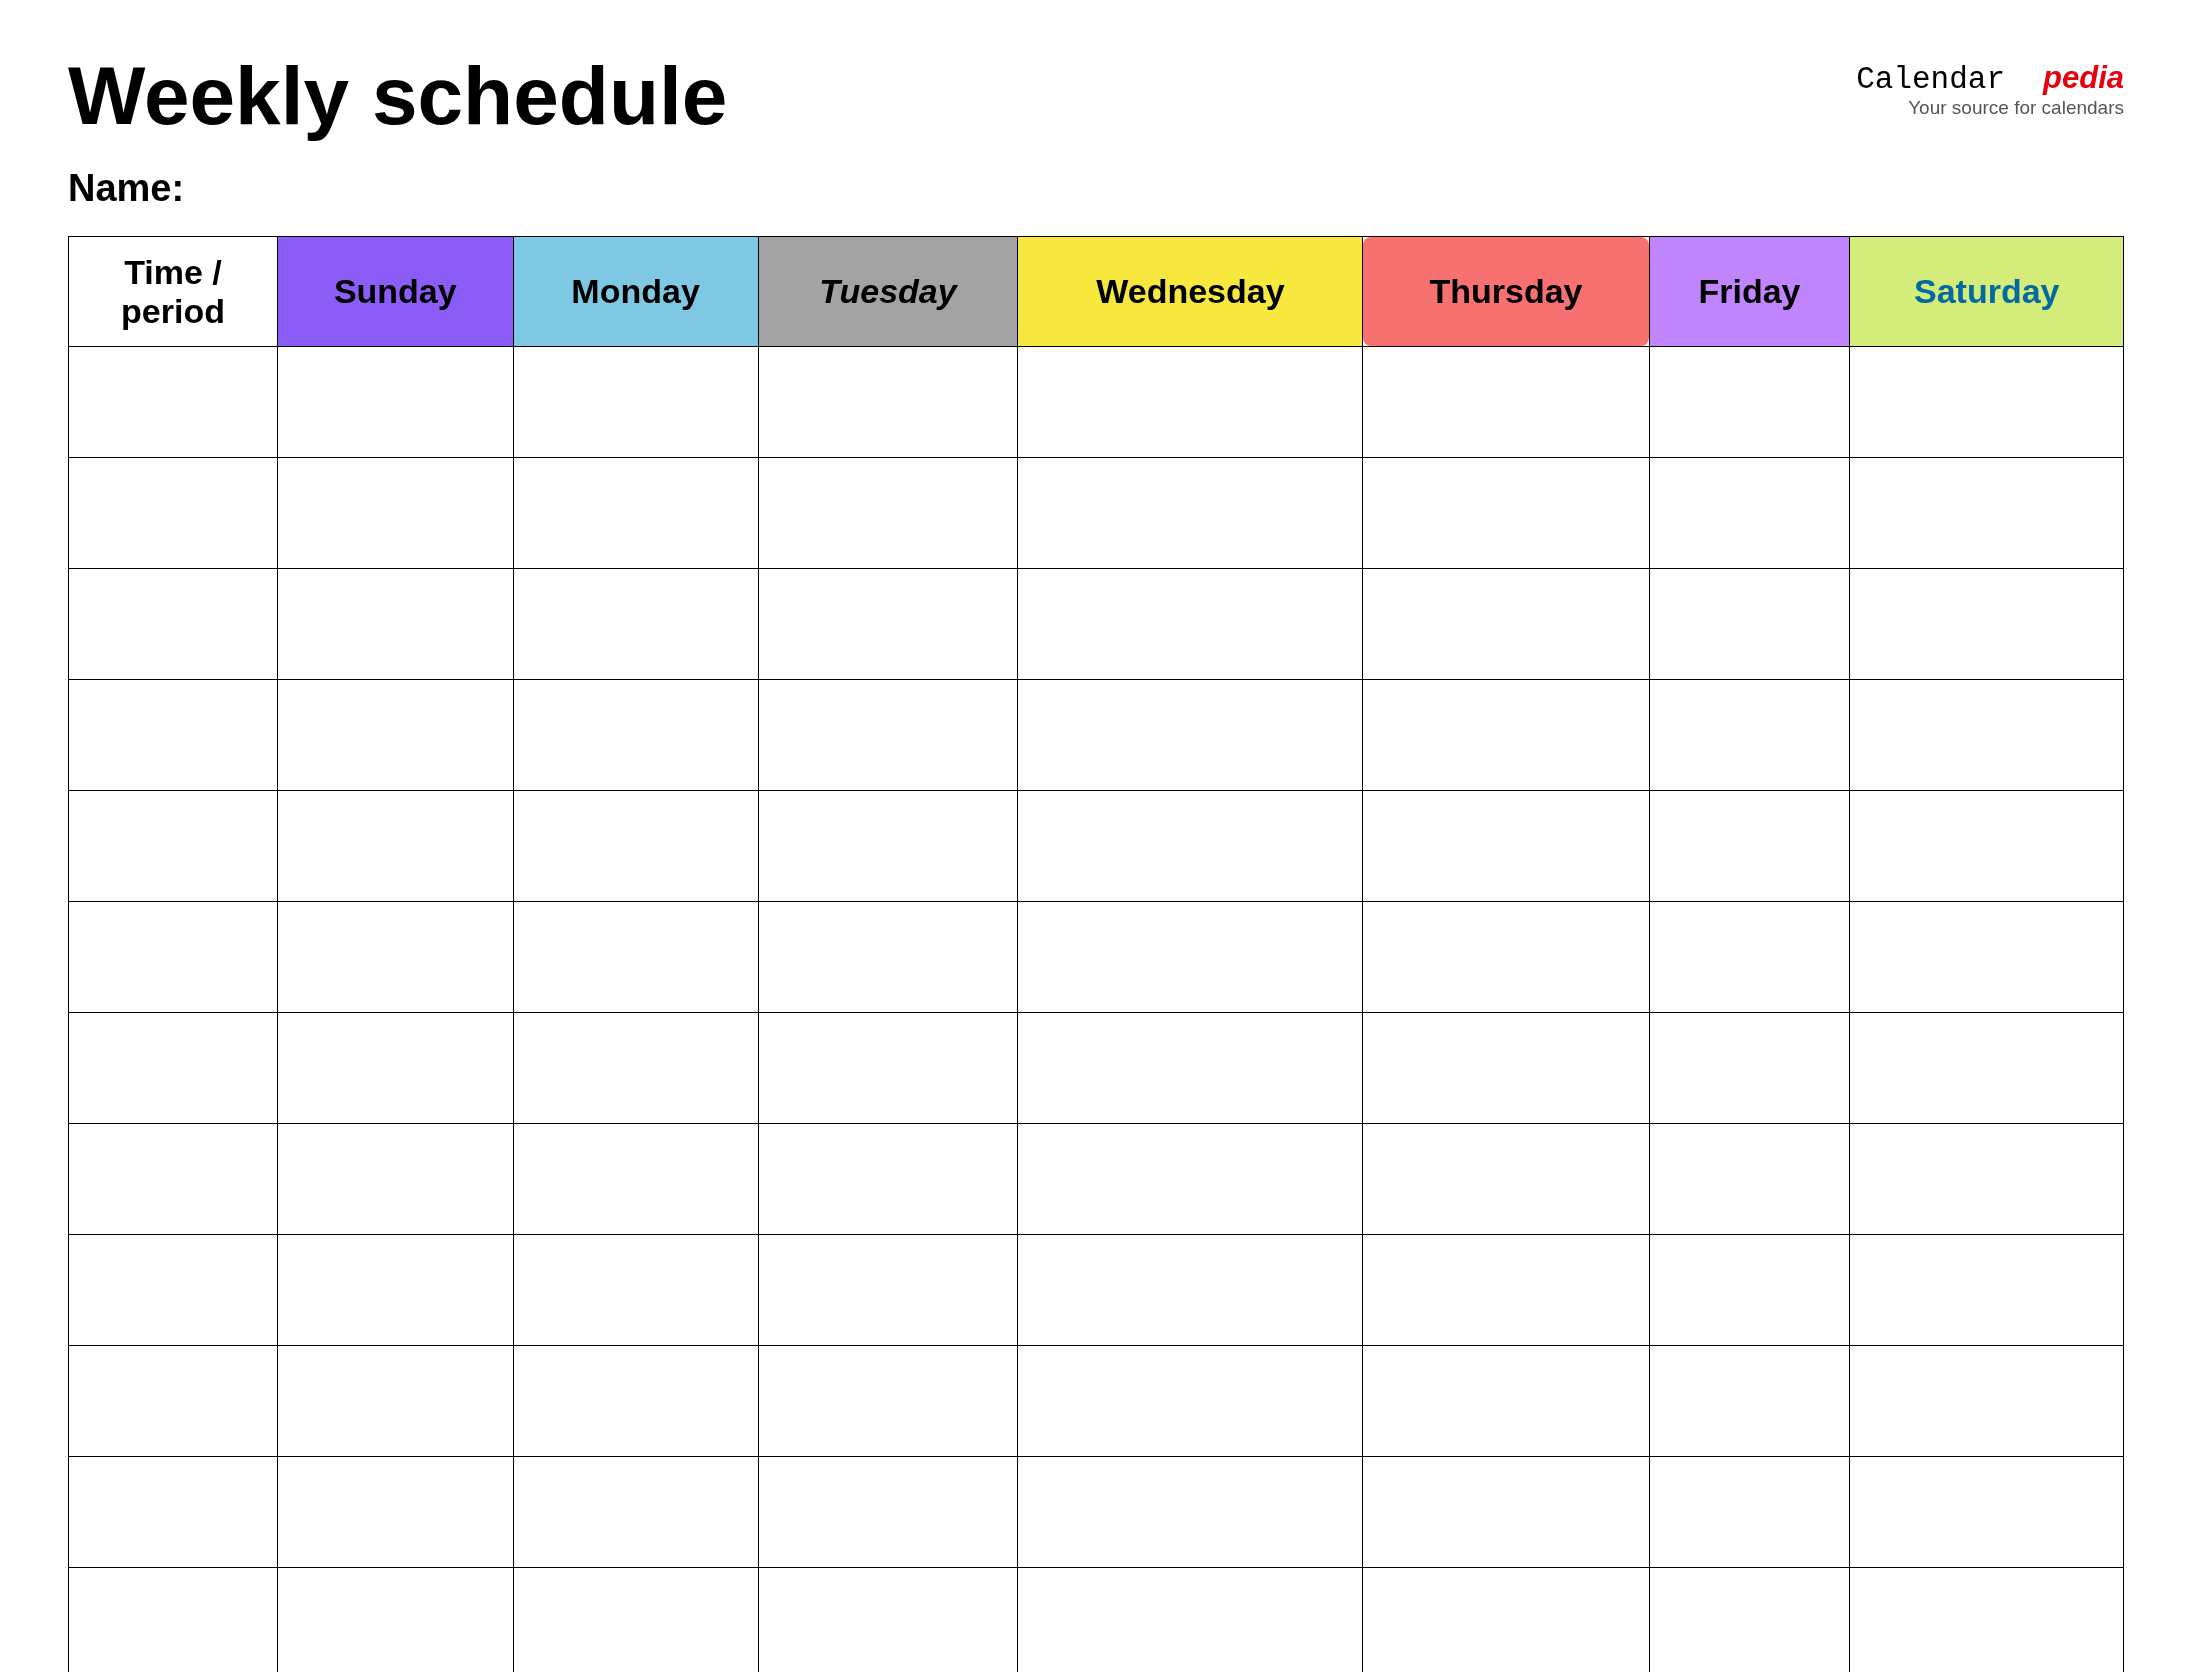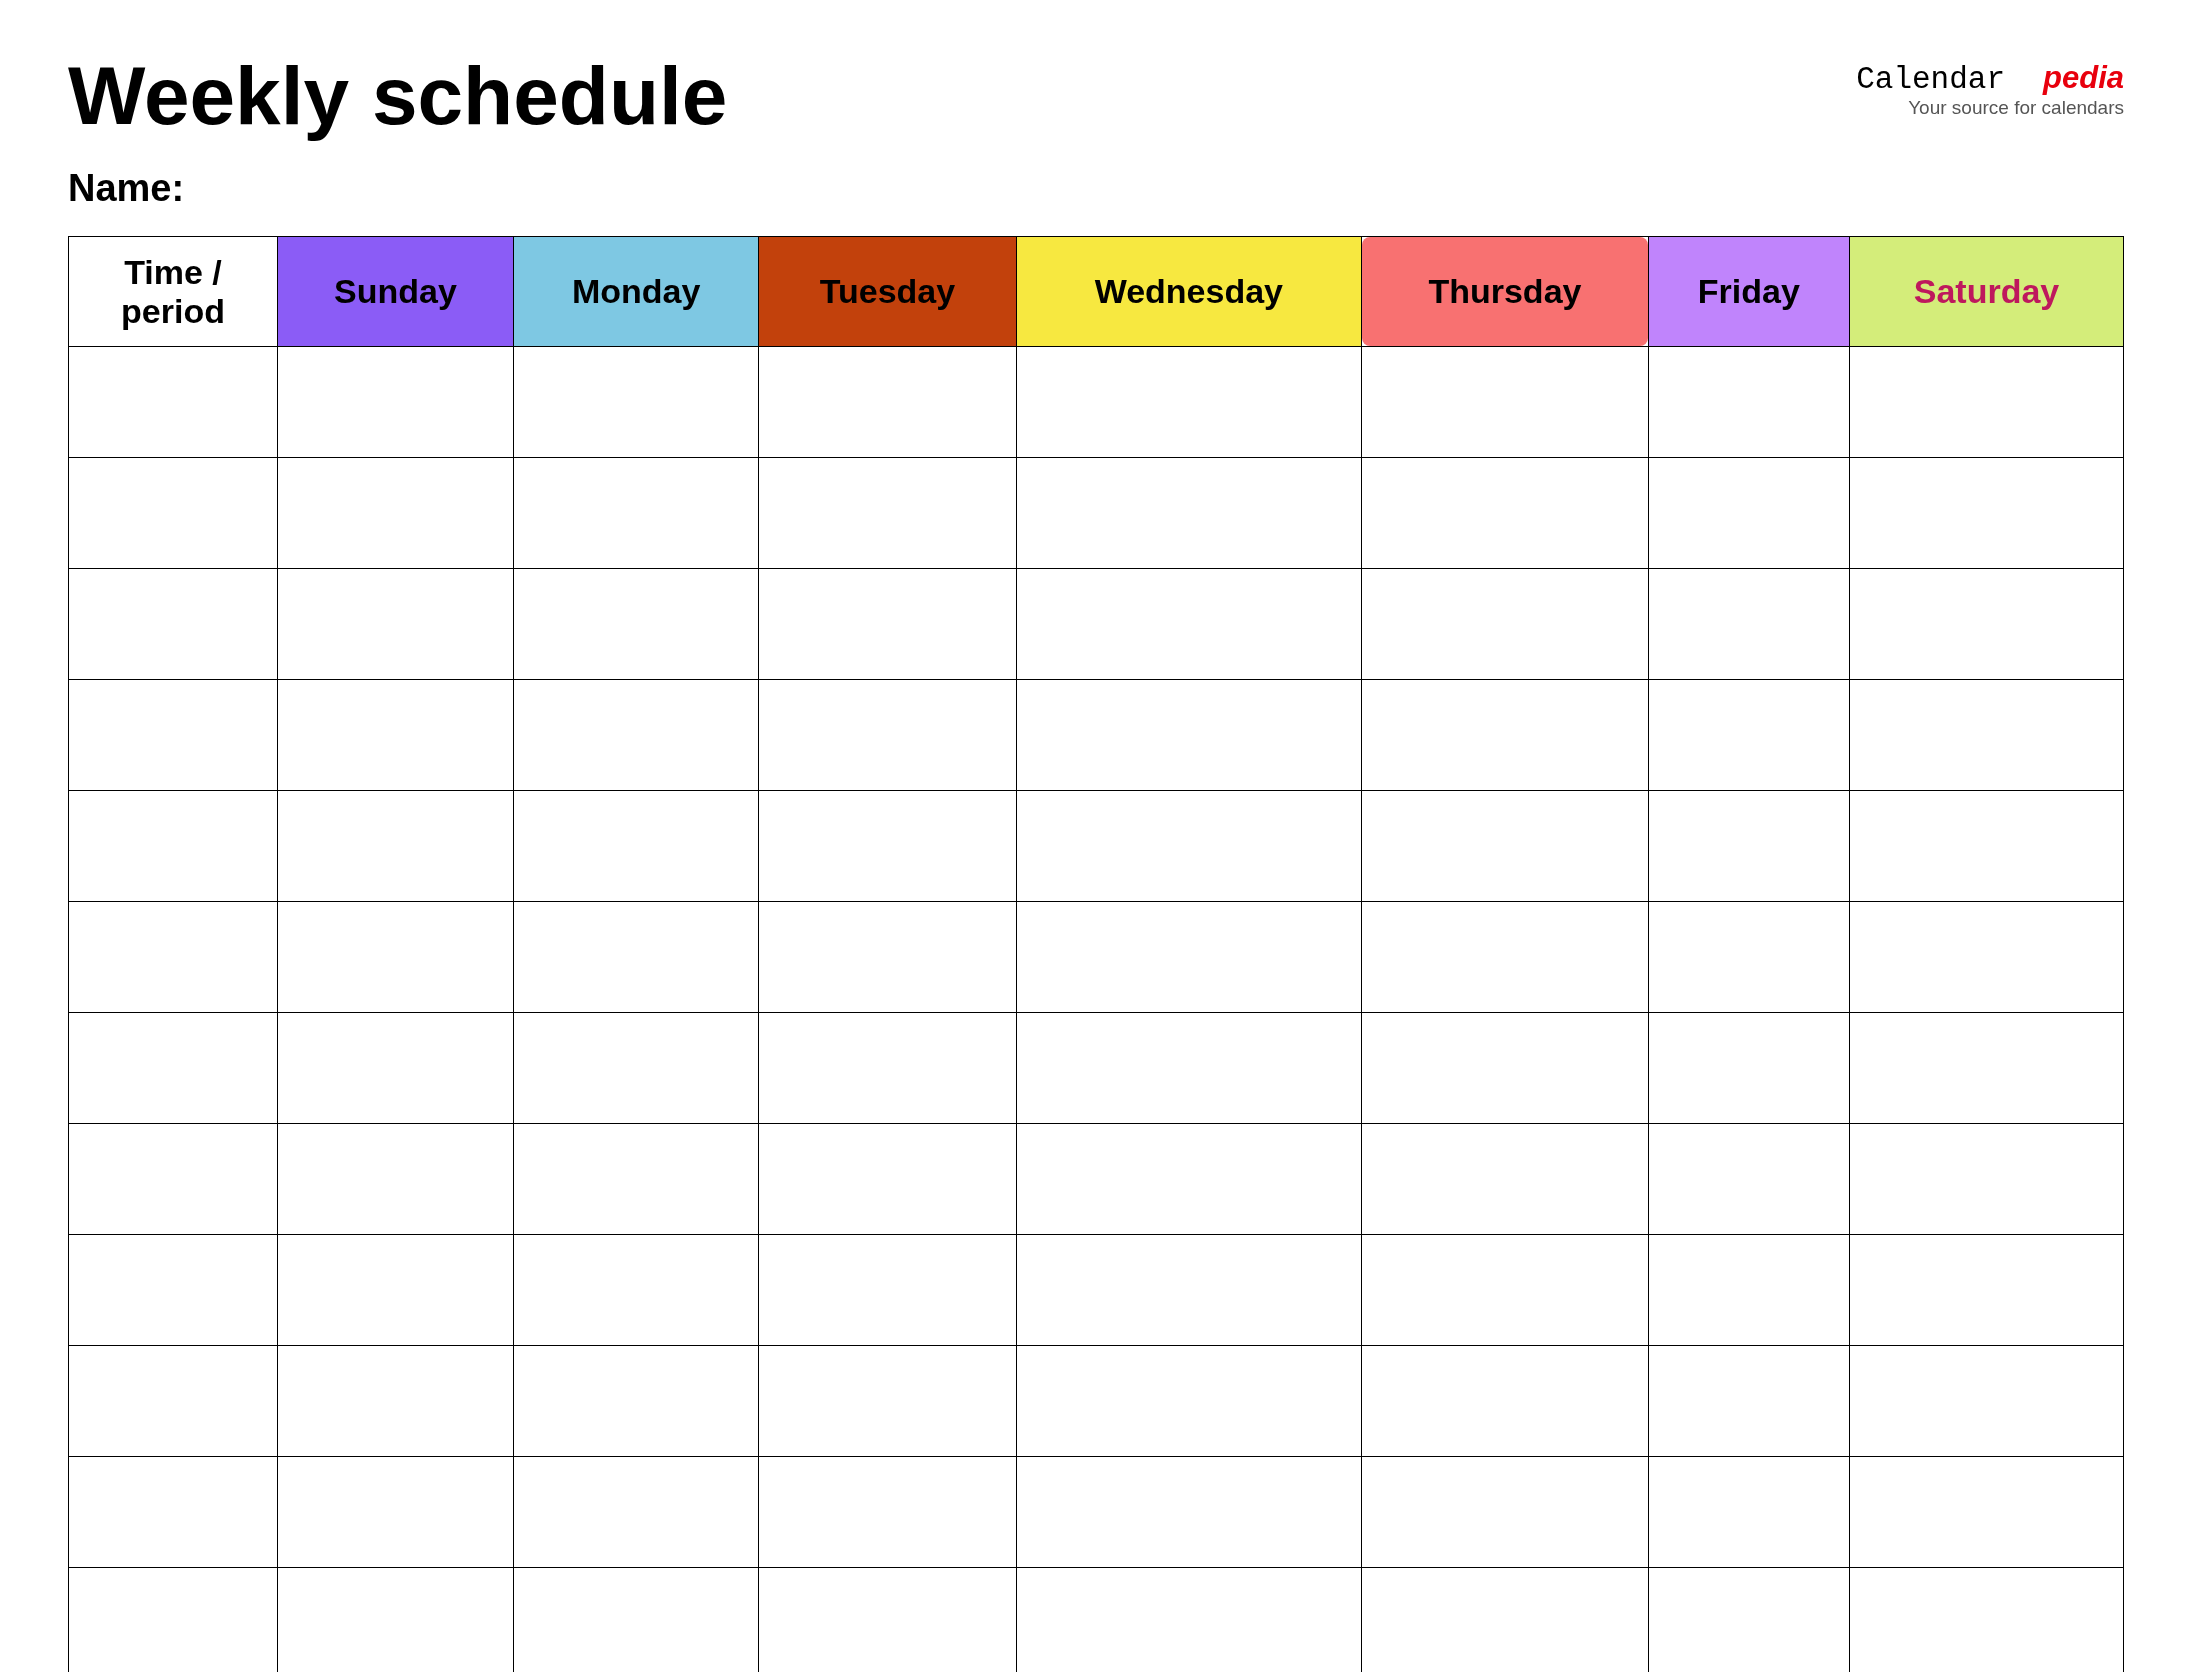--- a/index.html
+++ b/index.html
@@ -99,43 +99,44 @@
       color: #000;
       margin-left: 40px;
     }
 
     .th-monday {
       background: #7ec8e3;
       color: #000;
     }
 
     .th-tuesday {
-      background: #c2410c;
-      color: #000;
+      background: #a3a3a3;
+      color: #000;
+      font-style: italic;
     }
 
     .th-wednesday {
       background: #f7e840;
       color: #000;
     }
 
     .th-thursday {
       background: #f87171;
       color: #000;
       border-radius: 8px;
     }
 
     .th-friday {
       background: #c084fc;
       color: #000;
     }
 
     .th-saturday {
       background: #d4ed7a;
-      color: #be185d;
+      color: #0369a1;
     }
 
     .schedule-table td {
       height: 111px;
     }
   </style>
 </head>
 <body>
 
 <div class="header">

